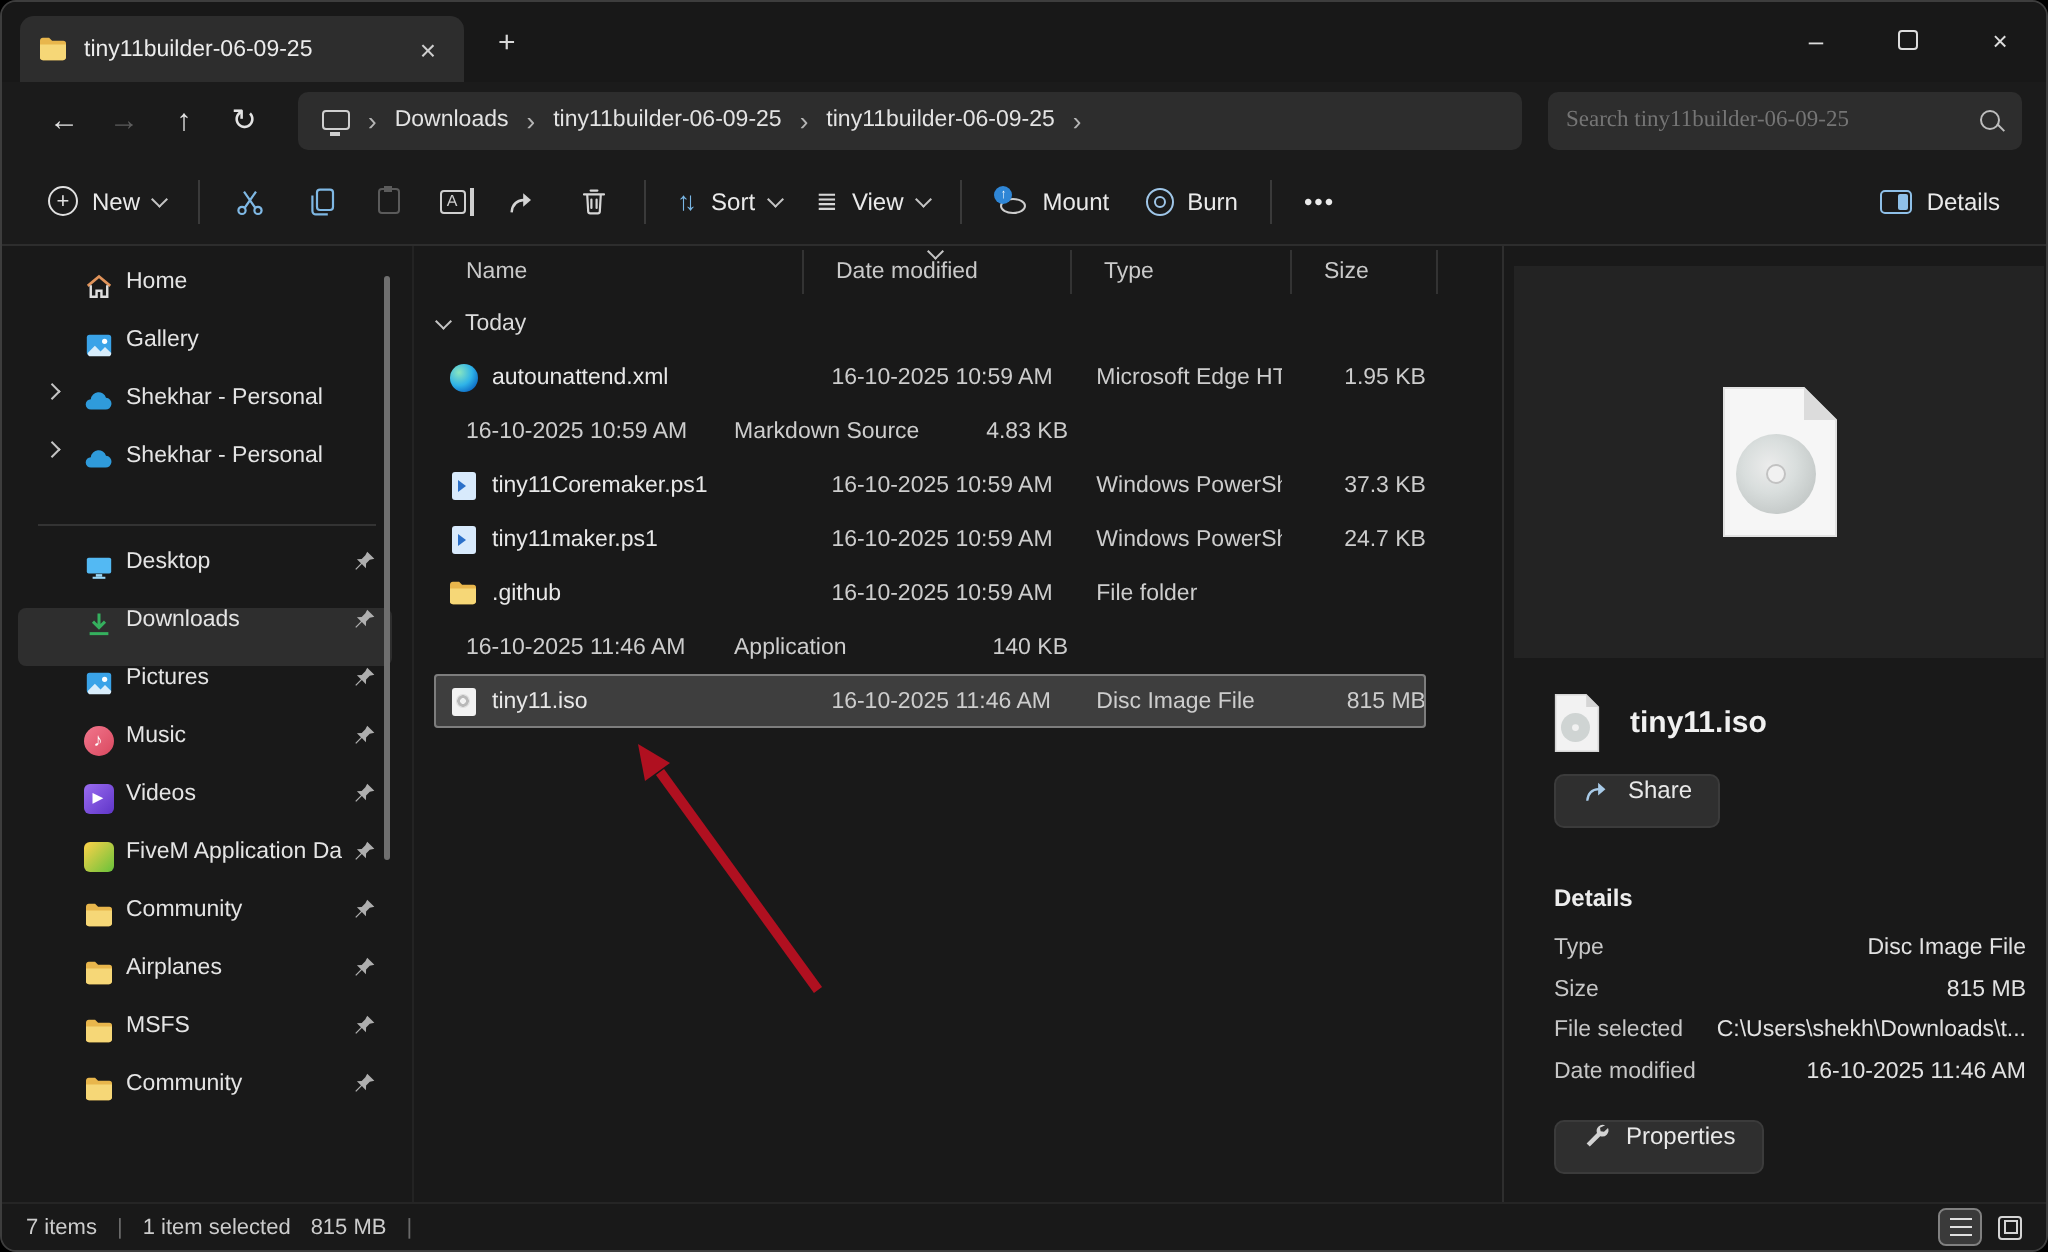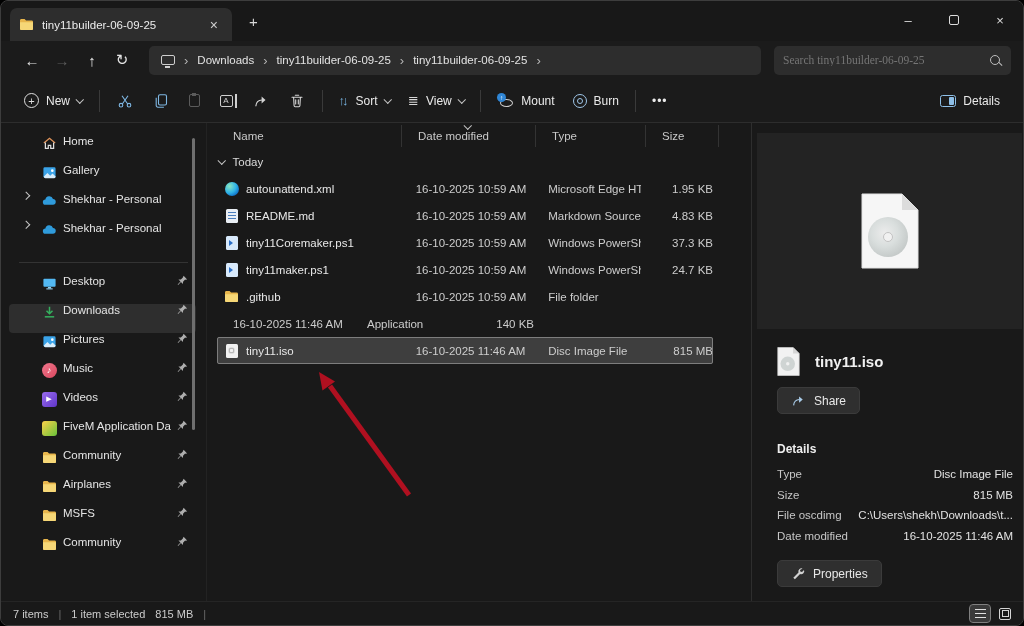--- a/index.html
+++ b/index.html
@@ -97,21 +97,21 @@
   .fi-ps::after { content:""; position:absolute; left:3px; top:4px; border-left:4.5px solid #2b70c9; border-top:3px solid transparent; border-bottom:3px solid transparent; }
   .fi-exe { width:13px; height:13px; border:1px solid #8fb6d9; background:linear-gradient(#56a8e0 0 4px, #1d3f66 4px); }
   .fi-iso { background:#f2f2f2; }
   .fi-iso::after { content:""; position:absolute; left:2.5px; top:3.8px; width:7px; height:7px; border-radius:50%; background:radial-gradient(circle, #f2f2f2 0 1.4px, #b9b9b9 1.5px 2.8px, #dedede 2.9px); }
 
   
   .detailspane { flex:1; position:relative; border-left:1px solid #2e2e2e; font-size:11.5px; }
   .preview-box { position:absolute; left:5px; top:10px; right:1px; height:196px; background:#232323; display:flex; align-items:center; justify-content:center; }
   .dfile-head { position:absolute; left:25px; top:224px; display:flex; align-items:center; gap:15px; }
   .dfile-name { font-size:15px; font-weight:bold; color:#f0f0f0; }
-  .pill-btn { position:absolute; left:25px; height:27px; background:#2f2f2f; border:1px solid #3b3b3b; border-radius:5px; display:flex; align-items:center; gap:8px; padding:0 13px; font-size:12px; color:#e8e8e8; }
+  .pill-btn { position:absolute; left:25px; height:27px; background:#2f2f2f; border:1px solid #3b3b3b; border-radius:5px; display:flex; gap:8px; padding:0 13px; font-size:12px; color:#e8e8e8; }
   .share-btn { top:264px; }
   .props-btn { top:437px; }
   .details-heading { position:absolute; left:25px; top:319px; font-size:12px; font-weight:bold; color:#ededed; }
   .dfields { position:absolute; left:25px; right:10px; top:341px; }
   .dfield { display:flex; justify-content:space-between; height:20.5px; align-items:center; }
   .dfield .lab { color:#c6c6c6; }
   .dfield .val { color:#e2e2e2; text-align:right; white-space:nowrap; }
 
   
   .statusbar { position:absolute; left:0; right:0; bottom:0; height:24px; background:#191919; border-top:1px solid #252525; display:flex; align-items:center; padding:0 8px 0 12px; gap:10px; font-size:11px; color:#cccccc; }
@@ -432,26 +432,20 @@
             <span class="fi">
               <span class="fi-edge"></span>
             </span>
             <span>autounattend.xml</span>
           </div>
         <div class="cell-date">16-10-2025 10:59 AM</div>
         <div class="cell-type">Microsoft Edge HT...</div>
         <div class="cell-size">1.95 KB</div>
       </div>
       <div class="file-row">
-        <div class="cell-name">
-            <span class="fi">
-              <span class="fi-page fi-md"></span>
-            </span>
-            <span>README.md</span>
-          </div>
         <div class="cell-date">16-10-2025 10:59 AM</div>
         <div class="cell-type">Markdown Source ...</div>
         <div class="cell-size">4.83 KB</div>
       </div>
       <div class="file-row">
         <div class="cell-name">
             <span class="fi">
               <span class="fi-page fi-ps"></span>
             </span>
             <span>tiny11Coremaker.ps1</span>
@@ -539,21 +533,21 @@
       <div class="dfields">
         <div class="dfield">
           <span class="lab">Type</span>
           <span class="val">Disc Image File</span>
         </div>
         <div class="dfield">
           <span class="lab">Size</span>
           <span class="val">815 MB</span>
         </div>
         <div class="dfield">
-          <span class="lab">File oscdimg</span>
+          <span class="lab">File selected</span>
           <span class="val">C:\Users\shekh\Downloads\t...</span>
         </div>
         <div class="dfield">
           <span class="lab">Date modified</span>
           <span class="val">16-10-2025 11:46 AM</span>
         </div>
       </div>
       <div class="pill-btn props-btn">
         <svg width="14" height="14" viewBox="0 0 14 14">
             <path d="M11.6 1.6a3.1 3.1 0 0 0-4.1 3.9L2.3 10.7 3.9 12.3 9.1 7.1a3.1 3.1 0 0 0 3.9-4.1L11 4.9l-1.7-.3-.3-1.7z" fill="#d2d2d2"></path>

